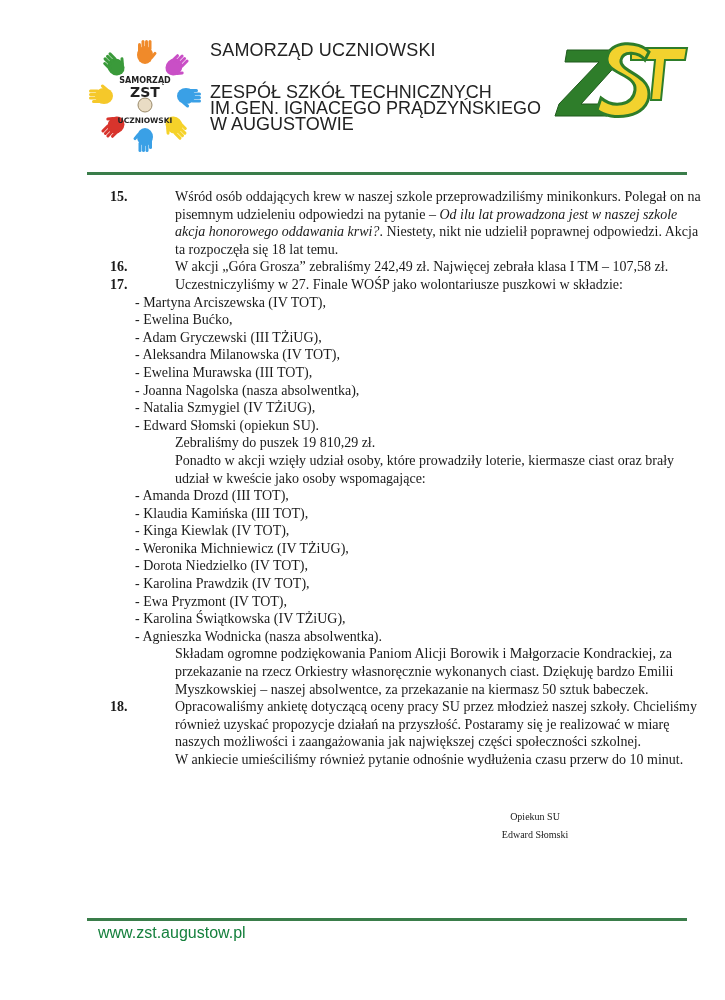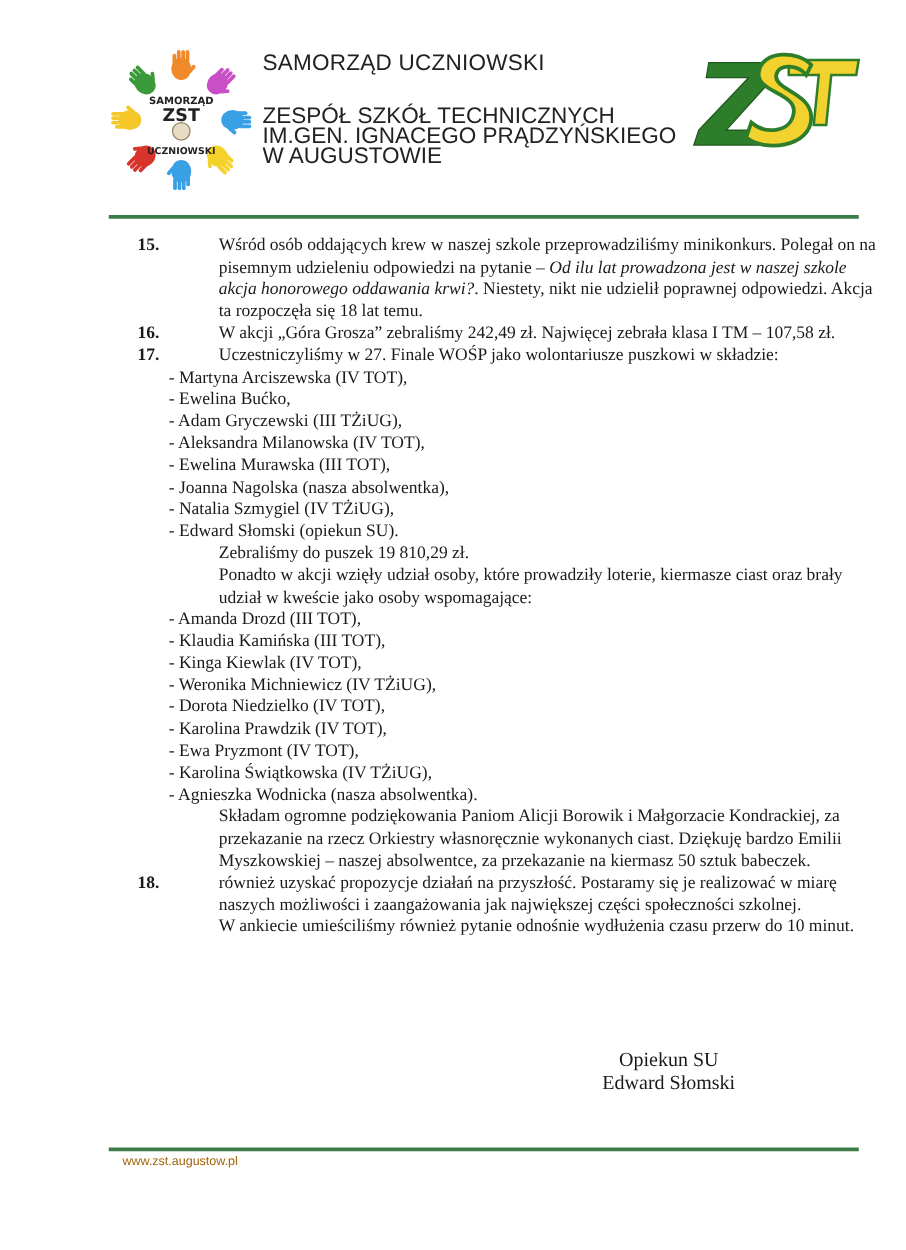--- a/index.html
+++ b/index.html
@@ -5,28 +5,28 @@
   html, body { margin: 0; padding: 0; background: #ffffff; }
   body { width: 725px; height: 1000px; position: relative; overflow: hidden; font-family: "Liberation Serif", serif; color: #1a1a1a; }
   .logo-left { position: absolute; left: 86px; top: 37px; width: 118px; height: 118px; }
   .logo-right { position: absolute; left: 553px; top: 38px; width: 136px; height: 84px; }
   .hdr { position: absolute; left: 210px; width: 340px; text-align: left; font-family: "Liberation Sans", sans-serif; color: #222; }
   .hdr-title { top: 40px; font-size: 18px; letter-spacing: 0.2px; }
   .hdr-sub { top: 84px; font-size: 18px; line-height: 16px; }
   .rule { position: absolute; left: 87px; width: 600px; height: 3px; background: #3a7d4a; }
   .rule.top { top: 172px; }
   .rule.bottom { top: 918px; }
-  .footer-url { position: absolute; left: 98px; top: 924px; font-family: "Liberation Sans", sans-serif; font-size: 10px; color: #a16207; }
+  .footer-url { position: absolute; left: 98px; top: 924px; font-family: "Liberation Sans", sans-serif; font-size: 16px; color: #15803d; }
   .body { position: absolute; left: 110px; top: 188px; width: 580px; font-size: 14px; line-height: 17.6px; }
   .item { position: relative; padding-left: 25px; }
   .num { position: absolute; left: 0; top: 0; width: 24px; font-weight: bold; }
   .line { display: block; white-space: nowrap; margin-left: 40px; }
   .dash { display: block; white-space: nowrap; }
   em { font-style: italic; }
-  .sign { position: absolute; left: 470px; top: 840px; width: 130px; text-align: center; font-size: 16px; line-height: 17.6px; }
+  .sign { position: absolute; left: 470px; top: 808px; width: 130px; text-align: center; font-size: 10px; line-height: 17.6px; }
 </style>
 </head>
 <body>
 
 <div class="logo-left">
   <svg width="118" height="118" viewBox="0 0 118 118">
     <g id="hands">
         <g transform="translate(27.887301627791913,27.887301627791906) rotate(-45)">
           <ellipse cx="0" cy="3" rx="8" ry="9" fill="#3a9a3a"></ellipse>
           <rect x="-7" y="-9" width="3" height="10" rx="1.5" fill="#3a9a3a"></rect>
@@ -164,20 +164,21 @@
     <div id="thanks">
         <span class="line">Składam ogromne podziękowania Paniom Alicji Borowik i Małgorzacie Kondrackiej, za</span>
         <span class="line">przekazanie na rzecz Orkiestry własnoręcznie wykonanych ciast. Dziękuję bardzo Emilii</span>
         <span class="line">Myszkowskiej – naszej absolwentce, za przekazanie na kiermasz 50 sztuk babeczek.</span>
       </div>
   </div>
 
   <div class="item">
     <span class="num">18.</span>
     <div id="item18">
+        <span class="line">Opracowaliśmy ankietę dotyczącą oceny pracy SU przez młodzież naszej szkoły. Chcieliśmy</span>
         <span class="line">również uzyskać propozycje działań na przyszłość. Postaramy się je realizować w miarę</span>
         <span class="line">naszych możliwości i zaangażowania jak największej części społeczności szkolnej.</span>
         <span class="line">W  ankiecie umieściliśmy również pytanie odnośnie wydłużenia czasu przerw do 10 minut.</span>
       </div>
   </div>
 </div>
 
 <div class="sign">
   <div>Opiekun SU</div>
   <div>Edward Słomski</div>

